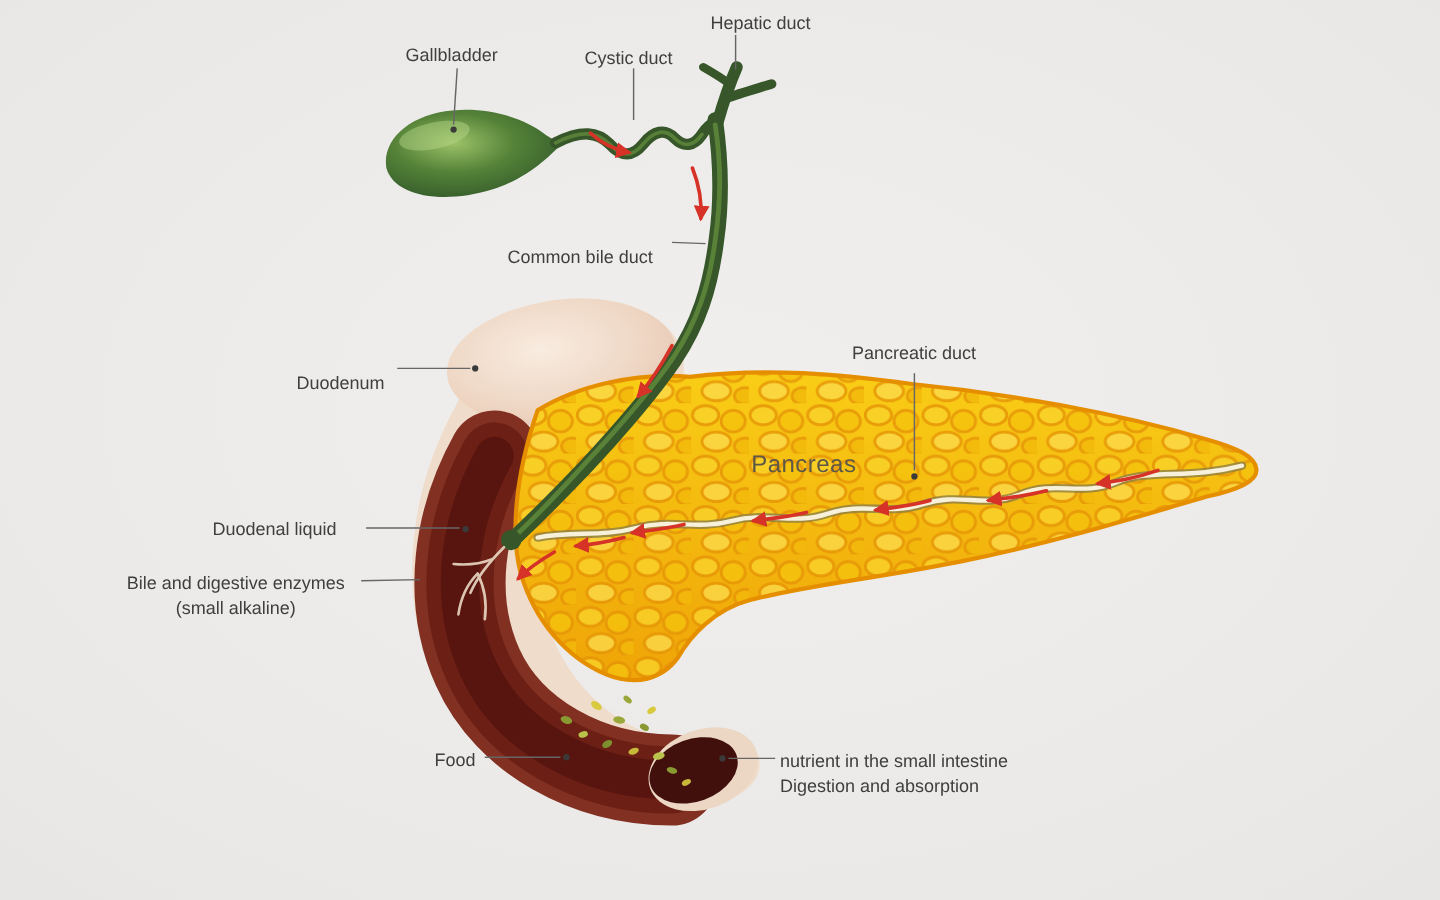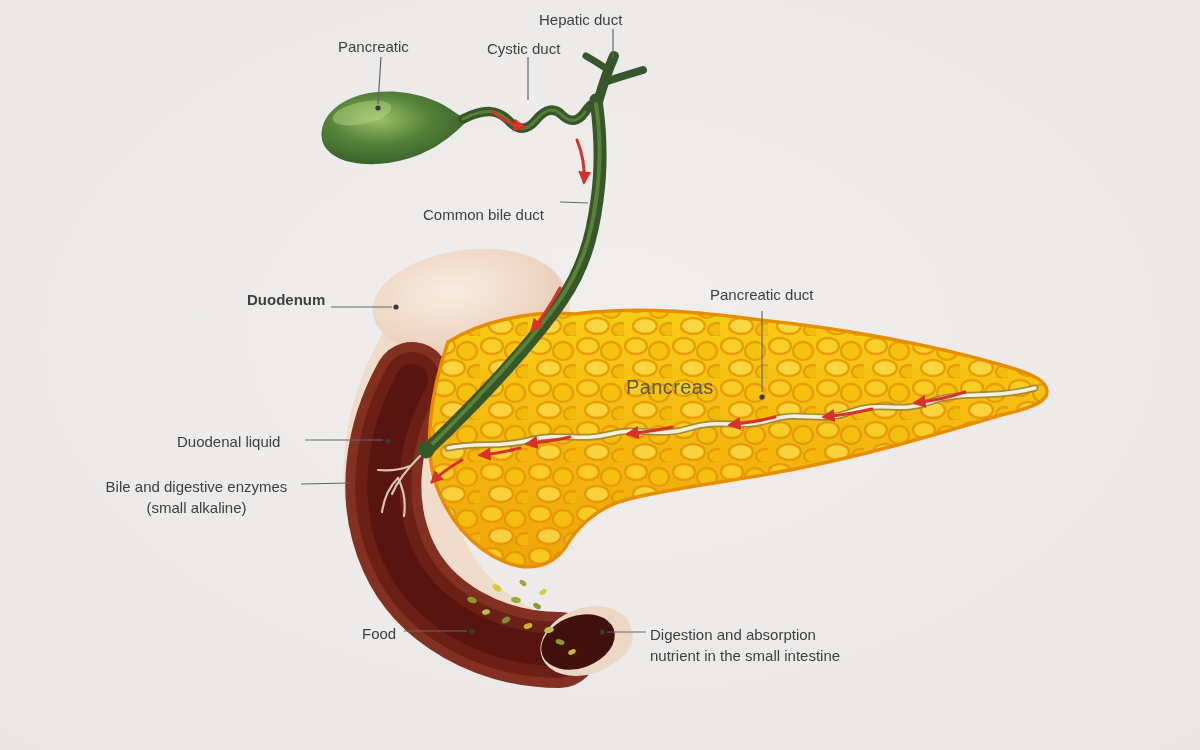--- a/index.html
+++ b/index.html
@@ -192,34 +192,34 @@
         <circle cx="378" cy="108" r="2.6"></circle>
         <circle cx="396" cy="307" r="2.6"></circle>
         <circle cx="762" cy="397" r="2.6"></circle>
         <circle cx="388" cy="441" r="2.6"></circle>
         <circle cx="472" cy="631" r="2.6"></circle>
         <circle cx="602" cy="632" r="2.6"></circle>
       </g>
     </g>
   </svg>
 
-  <div class="lbl" style="left:338px;top:36px;">Pancreatic</div>
+  <div class="lbl" style="left:338px;top:36px;">Gallbladder</div>
   <div class="lbl" style="left:487px;top:38px;">Cystic duct</div>
-  <div class="lbl" style="left:539px;top:9px;">Hepatic duct</div>
+  <div class="lbl" style="left:592px;top:9px;">Hepatic duct</div>
   <div class="lbl" style="left:423px;top:204px;">Common bile duct</div>
-  <div class="lbl" style="left:247px;top:289px;font-weight:bold;">Duodenum</div>
+  <div class="lbl" style="left:247px;top:309px;">Duodenum</div>
   <div class="lbl" style="left:710px;top:284px;">Pancreatic duct</div>
   <div class="pancreas-lbl" style="left:626px;top:366px;">Pancreas</div>
   <div class="lbl" style="left:177px;top:431px;">Duodenal liquid</div>
 
   <div class="lbl center" style="left:95px;top:476px;width:203px;">
     <div>Bile and digestive enzymes</div>
     <div>(small alkaline)</div>
   </div>
 
   <div class="lbl" style="left:362px;top:623px;">Food</div>
 
   <div class="lbl" style="left:650px;top:624px;">
+    <div>nutrient in the small intestine</div>
     <div>Digestion and absorption</div>
-    <div>nutrient in the small intestine</div>
   </div>
 
 </div>
 
 </body></html>

